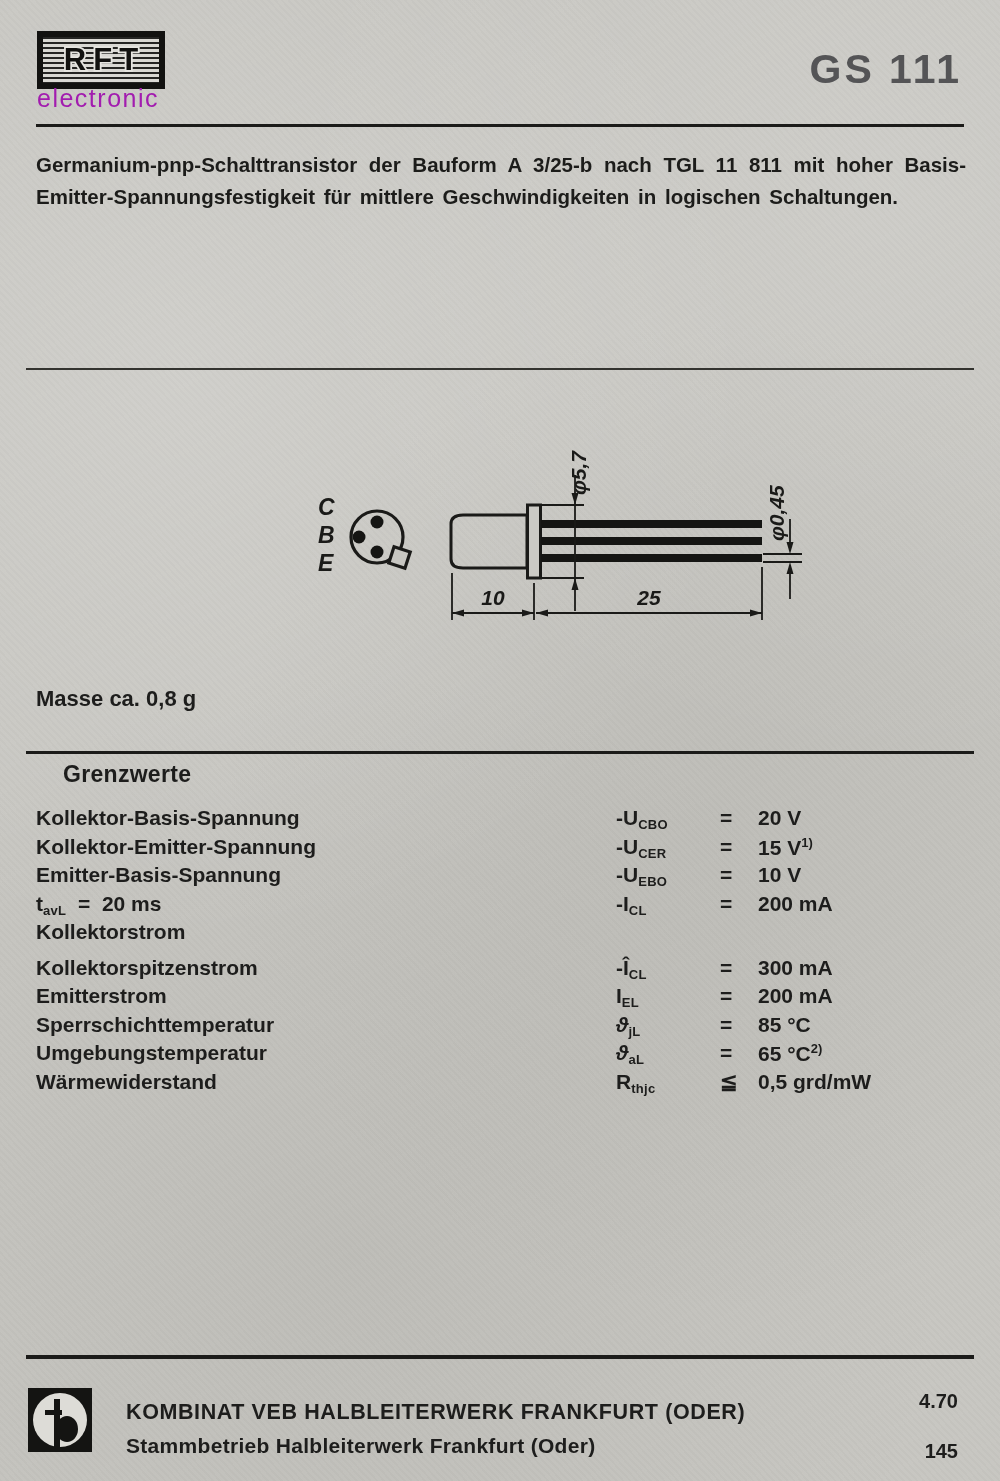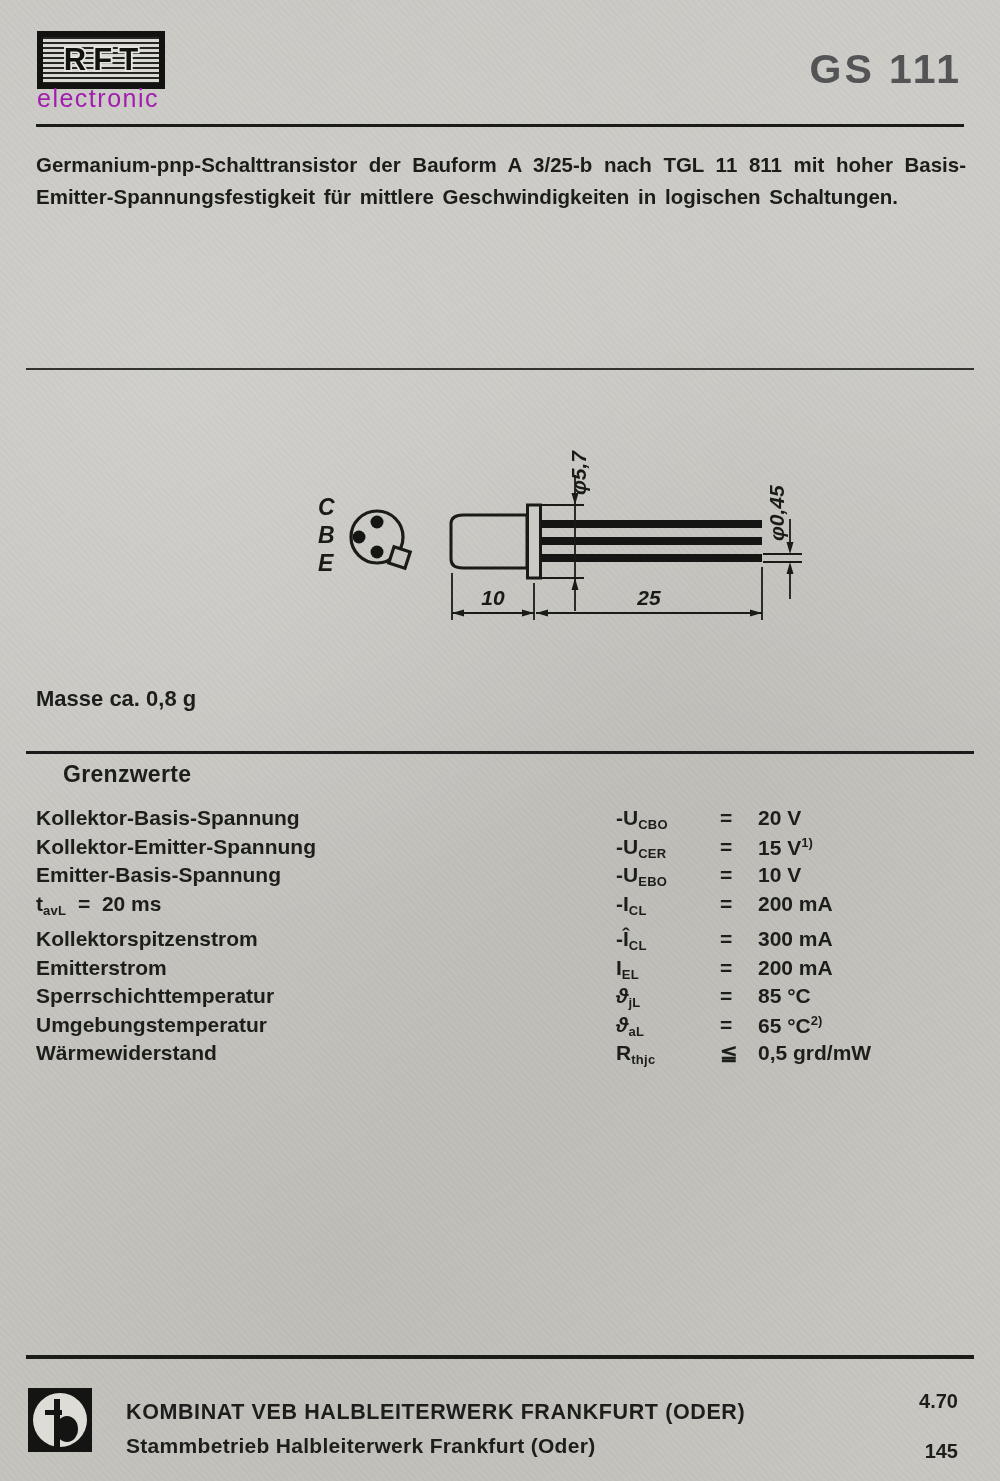--- a/index.html
+++ b/index.html
@@ -159,20 +159,23 @@
         <span class="c-sym"><span>-U</span><span class="sub">EBO</span></span>
         <span class="c-rel"><span>=</span></span>
         <span class="c-val"><span>10 V</span></span>
       </div>
       <div class="lrow">
         <span class="c-label"><span>t</span><span class="sub">avL</span><span>&nbsp; =&nbsp; 20 ms</span></span>
         <span class="c-sym"><span>-I</span><span class="sub">CL</span></span>
         <span class="c-rel"><span>=</span></span>
         <span class="c-val"><span>200 mA</span></span>
       </div>
+      <div class="lrow">
+        <span class="c-label"><span>Kollektorstrom</span></span>
+      </div>
       <div class="lrow sp">
         <span class="c-label"><span>Kollektorspitzenstrom</span></span>
         <span class="c-sym"><span>-Î</span><span class="sub">CL</span></span>
         <span class="c-rel"><span>=</span></span>
         <span class="c-val"><span>300 mA</span></span>
       </div>
       <div class="lrow">
         <span class="c-label"><span>Emitterstrom</span></span>
         <span class="c-sym"><span>I</span><span class="sub">EL</span></span>
         <span class="c-rel"><span>=</span></span>

